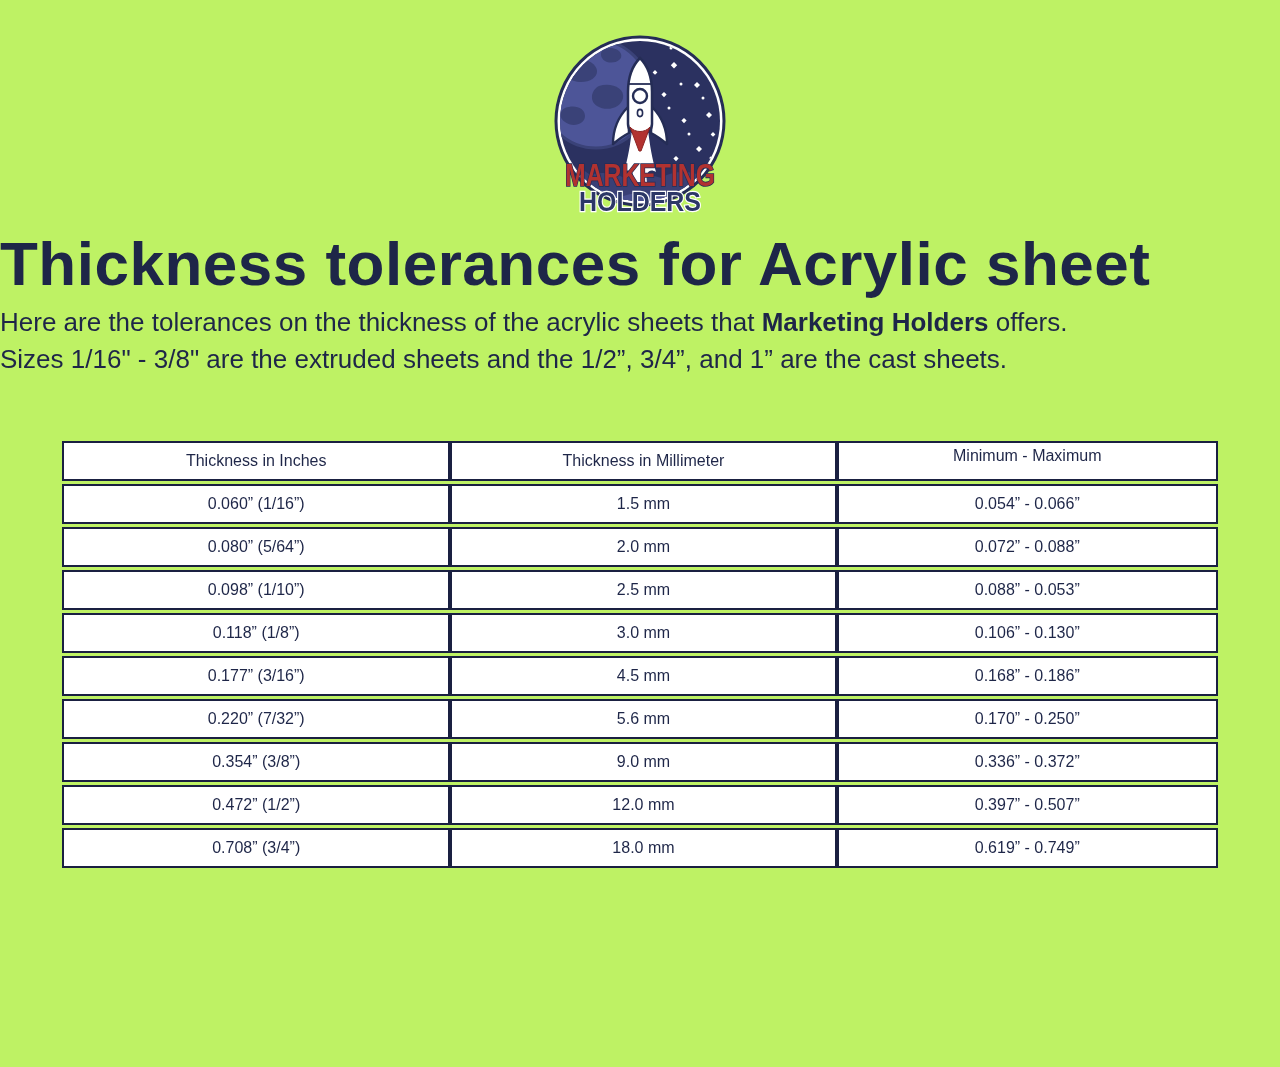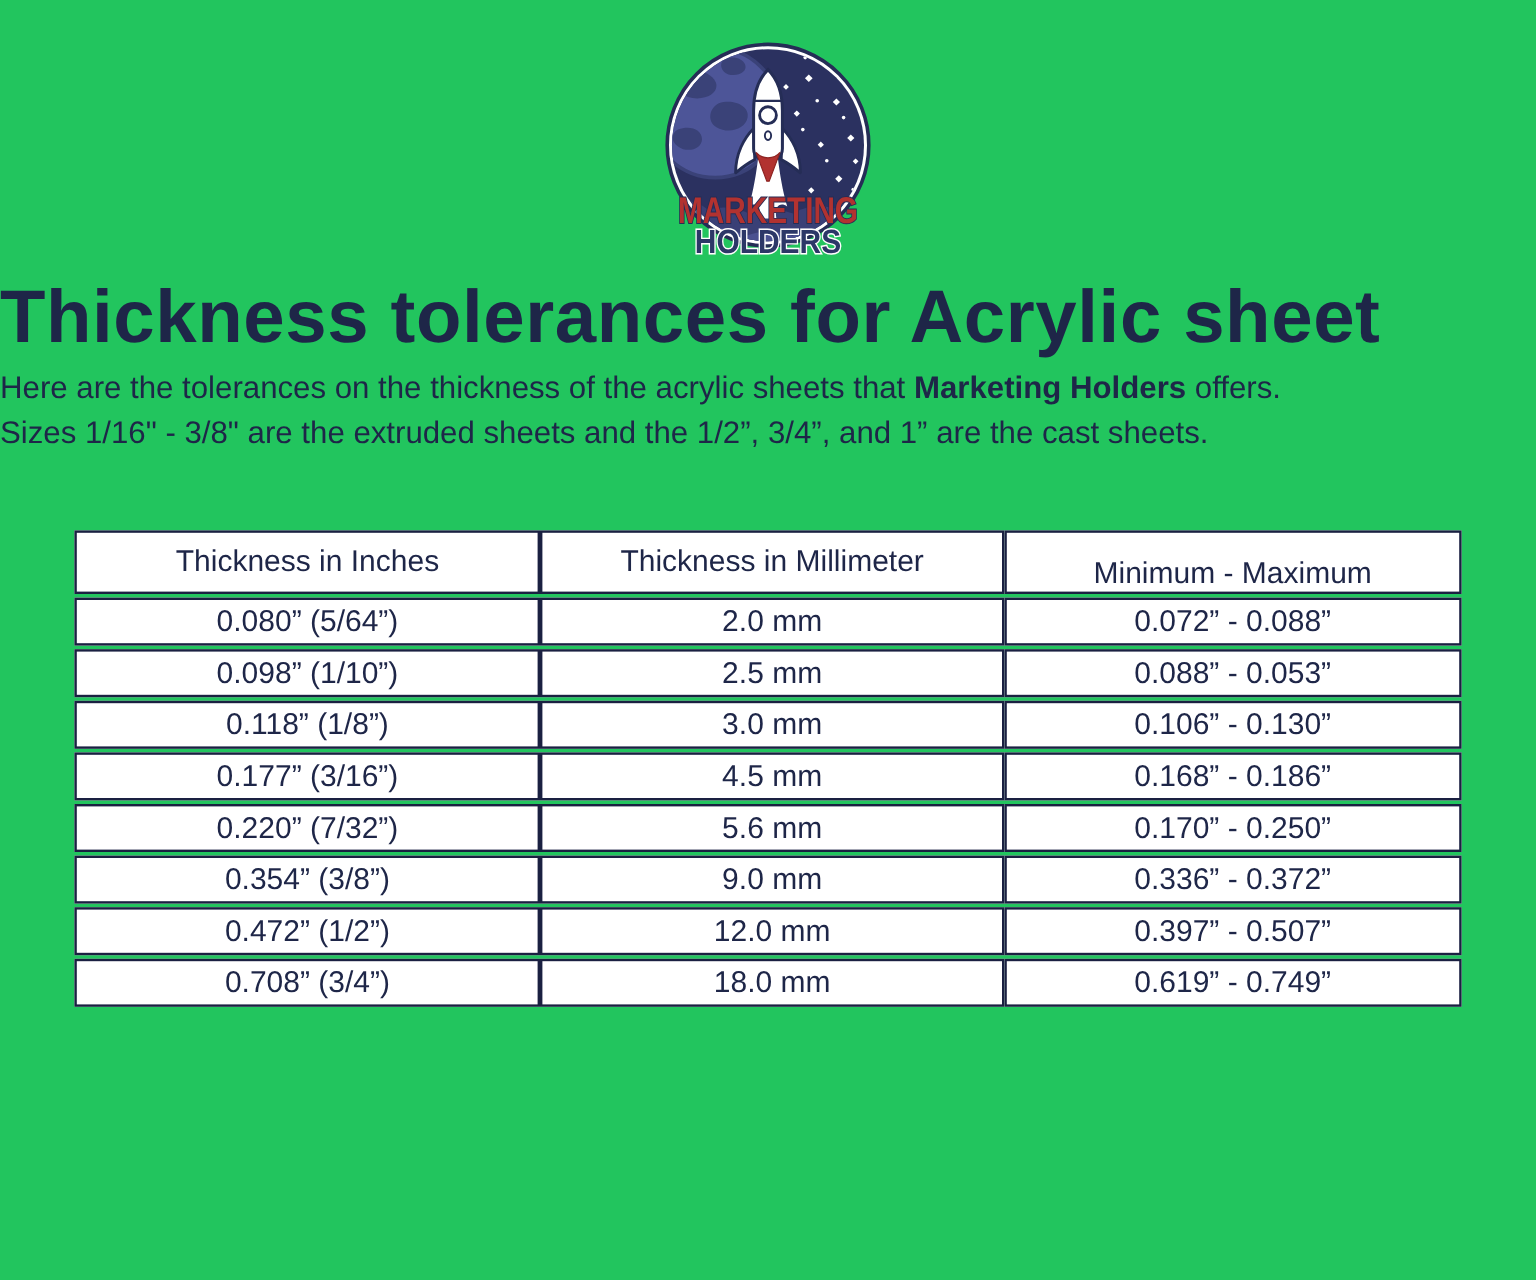--- a/index.html
+++ b/index.html
@@ -15,21 +15,21 @@
   *{margin:0;padding:0;box-sizing:border-box;}
   html,body{background:#ffffff;}
   body{
     font-family:"Liberation Sans", sans-serif;
     color:var(--navy);
   }
   .page{
     position:relative;
     width:1280px;
     height:1067px;
-    background:#22c55e;
+    background:#bef264;
     overflow:hidden;
   }
   .logo-wrap{
     width:178px;
     margin:34px auto 0 auto;
   }
   .page-title{
     margin-top:14px;
     text-align:left;
     font-size:62px;
@@ -52,28 +52,28 @@
     border-collapse:separate;
     border-spacing:0 3px;
     table-layout:fixed;
   }
   table.tolerance th,
   table.tolerance td{
     border:2px solid var(--border);
     height:40px;
     text-align:center;
     vertical-align:middle;
-    font-size:25px;
+    font-size:16px;
     font-weight:normal;
     color:var(--navy);
     background:#ffffff;
   }
   table.tolerance thead th:nth-child(3){
     vertical-align:top;
-    padding-top:20px;
+    padding-top:4px;
   }
   table.tolerance th:nth-child(1),
   table.tolerance td:nth-child(1){width:33.6%;}
   table.tolerance th:nth-child(2),
   table.tolerance td:nth-child(2){width:33.4%;}
   table.tolerance th:nth-child(3),
   table.tolerance td:nth-child(3){width:33%;}
   svg text{font-family:"Liberation Sans", sans-serif;}
 </style>
 </head>
@@ -163,20 +163,25 @@
   <table class="tolerance">
     <thead>
       <tr>
           <th>Thickness in Inches</th>
           <th>Thickness in Millimeter</th>
           <th>Minimum - Maximum</th>
         </tr>
     </thead>
     <tbody>
         <tr>
+          <td>0.060” (1/16”)</td>
+          <td>1.5 mm</td>
+          <td>0.054” - 0.066”</td>
+        </tr>
+        <tr>
           <td>0.080” (5/64”)</td>
           <td>2.0 mm</td>
           <td>0.072” - 0.088”</td>
         </tr>
         <tr>
           <td>0.098” (1/10”)</td>
           <td>2.5 mm</td>
           <td>0.088” - 0.053”</td>
         </tr>
         <tr>

